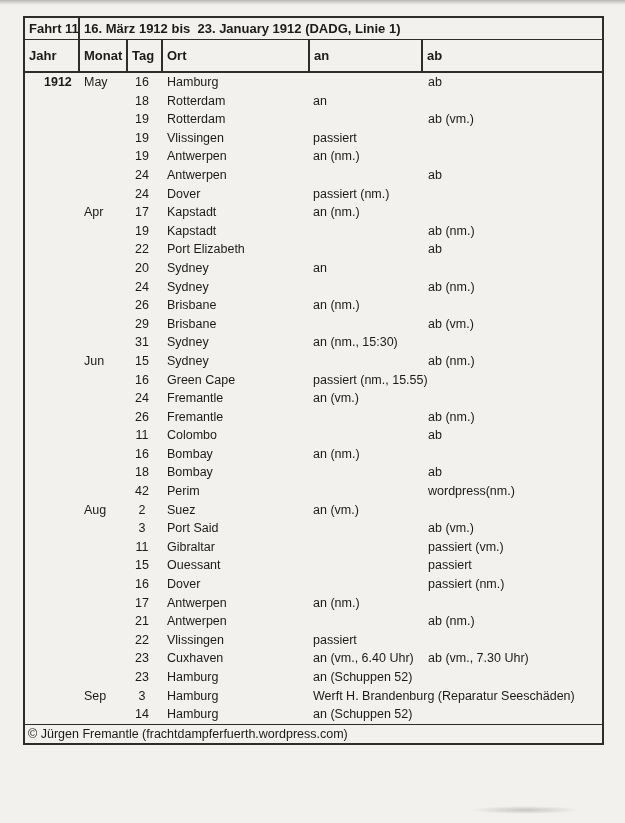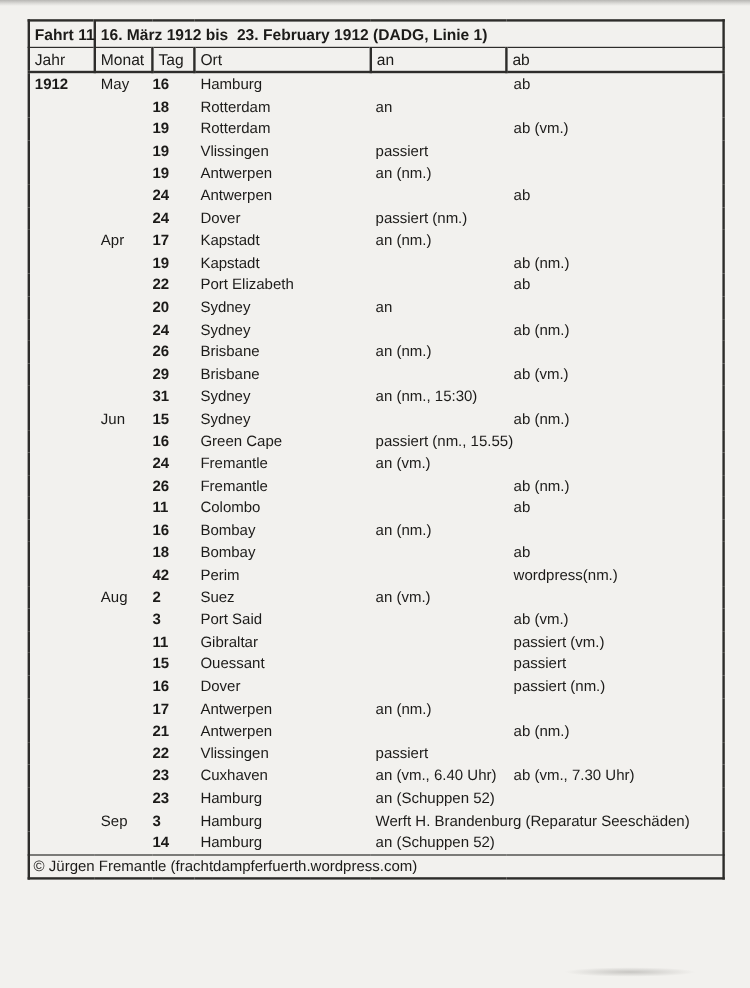--- a/index.html
+++ b/index.html
@@ -43,38 +43,38 @@
     height:22px;
     font-weight:bold;
     font-size:13px;
     border-bottom:1px solid var(--line);
     padding-left:4px;
     white-space:pre;
   }
   tr.title-row td.fahrt{border-right:2px solid var(--line);margin-left:16px;}
   
   tr.header-row th{
-    height:21px;
+    height:33px;
     text-align:left;
-    font-weight:normal;
+    font-weight:bold;
     font-size:13px;
     padding-left:4px;
     border-bottom:2px solid var(--line);
     border-right:2px solid var(--line);
   }
   tr.header-row th:last-child{border-right:none;}
   
   tbody td{
     height:18.6px;
     line-height:18.6px;
     white-space:nowrap;
   }
-  tbody td.c-jahr{font-weight:bold;padding-left:4px;}
+  tbody td.c-jahr{font-weight:bold;padding-left:19px;}
   tbody td.c-monat{padding-left:5px;}
-  tbody td.c-tag{text-align:left;padding-right:5px;font-weight:bold;}
+  tbody td.c-tag{text-align:center;padding-right:5px;}
   tbody td.c-ort{padding-left:5px;}
   tbody td.c-an{padding-left:4px;}
   tbody td.c-ab{padding-left:6px;}
   
   tfoot td{
     height:20px;
     padding-left:3px;
     border-top:1px solid var(--line);
     white-space:nowrap;
   }
@@ -89,21 +89,21 @@
     <col style="width:55px">
     <col style="width:48px">
     <col style="width:35px">
     <col style="width:147px">
     <col style="width:113px">
     <col style="width:181px">
   </colgroup>
   <thead>
     <tr class="title-row">
       <td class="fahrt">Fahrt 11</td>
-      <td colspan="5">16. März 1912 bis  23. February 1912 (DADG, Linie 1)</td>
+      <td colspan="5">16. März 1912 bis  23. January 1912 (DADG, Linie 1)</td>
     </tr>
     <tr class="header-row">
       <th>Jahr</th>
       <th>Monat</th>
       <th>Tag</th>
       <th>Ort</th>
       <th>an</th>
       <th>ab</th>
     </tr>
   </thead>

